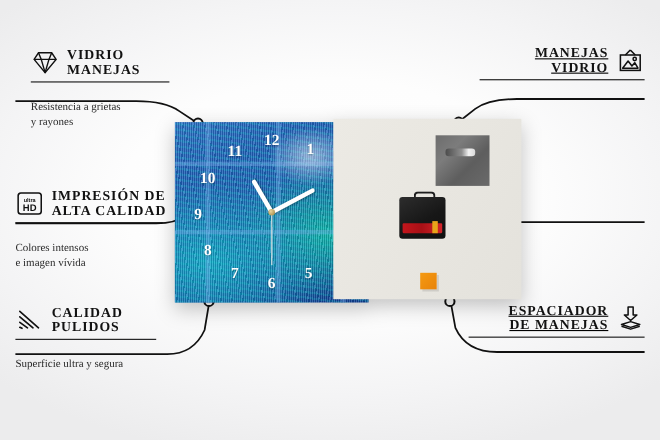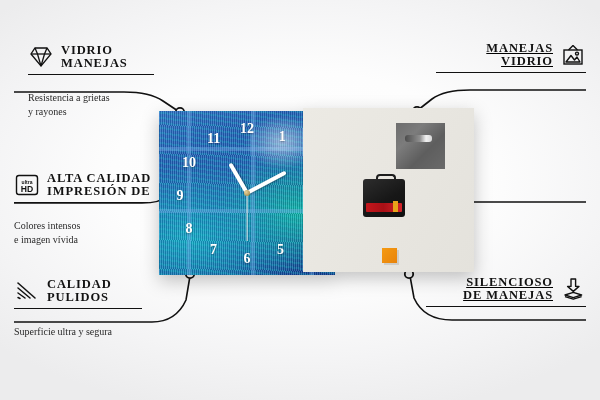--- a/index.html
+++ b/index.html
@@ -188,22 +188,22 @@
   </div>
 
   <div class="feat left" id="f-print">
     <div class="row">
       <svg class="ico" viewBox="0 0 26 24">
         <rect x="2.5" y="2.5" width="21" height="19" rx="2.5" fill="none" stroke="#111" stroke-width="1.4"></rect>
         <text x="13" y="10.5" font-family="Liberation Sans, sans-serif" font-size="5" font-weight="700" fill="#111" text-anchor="middle">ultra</text>
         <text x="13" y="18.8" font-family="Liberation Sans, sans-serif" font-size="8.6" font-weight="700" fill="#111" text-anchor="middle">HD</text>
       </svg>
       <div class="titles">
+        <span class="t">IMPRESIÓN DE</span>
         <span class="t">ALTA CALIDAD</span>
-        <span class="t">IMPRESIÓN DE</span>
       </div>
     </div>
     <div class="rule"></div>
     <div class="desc">
       <span>Colores intensos</span><br>
       <span>e imagen vívida</span>
     </div>
   </div>
 
   <div class="feat left" id="f-edges">
@@ -242,21 +242,21 @@
         </g>
       </svg>
     </div>
     <div class="rule"></div>
   </div>
 
 
   <div class="feat right" id="f-foam">
     <div class="row">
       <div class="titles">
-        <span class="t">SILENCIOSO</span>
+        <span class="t">ESPACIADOR</span>
         <span class="t">DE MANEJAS</span>
       </div>
       <svg class="ico" viewBox="0 0 26 24">
         <g fill="none" stroke="#111" stroke-width="1.4" stroke-linejoin="round">
           <path d="M11 2 H15.6 V9.4 H19 L13.3 14.4 L7.6 9.4 H11 Z"></path>
           <path d="M13.3 15.4 L21.6 18 L13.3 20.6 L5 18 Z"></path>
           <path d="M5 19.6 L13.3 22.2 L21.6 19.6"></path>
         </g>
       </svg>
     </div>

